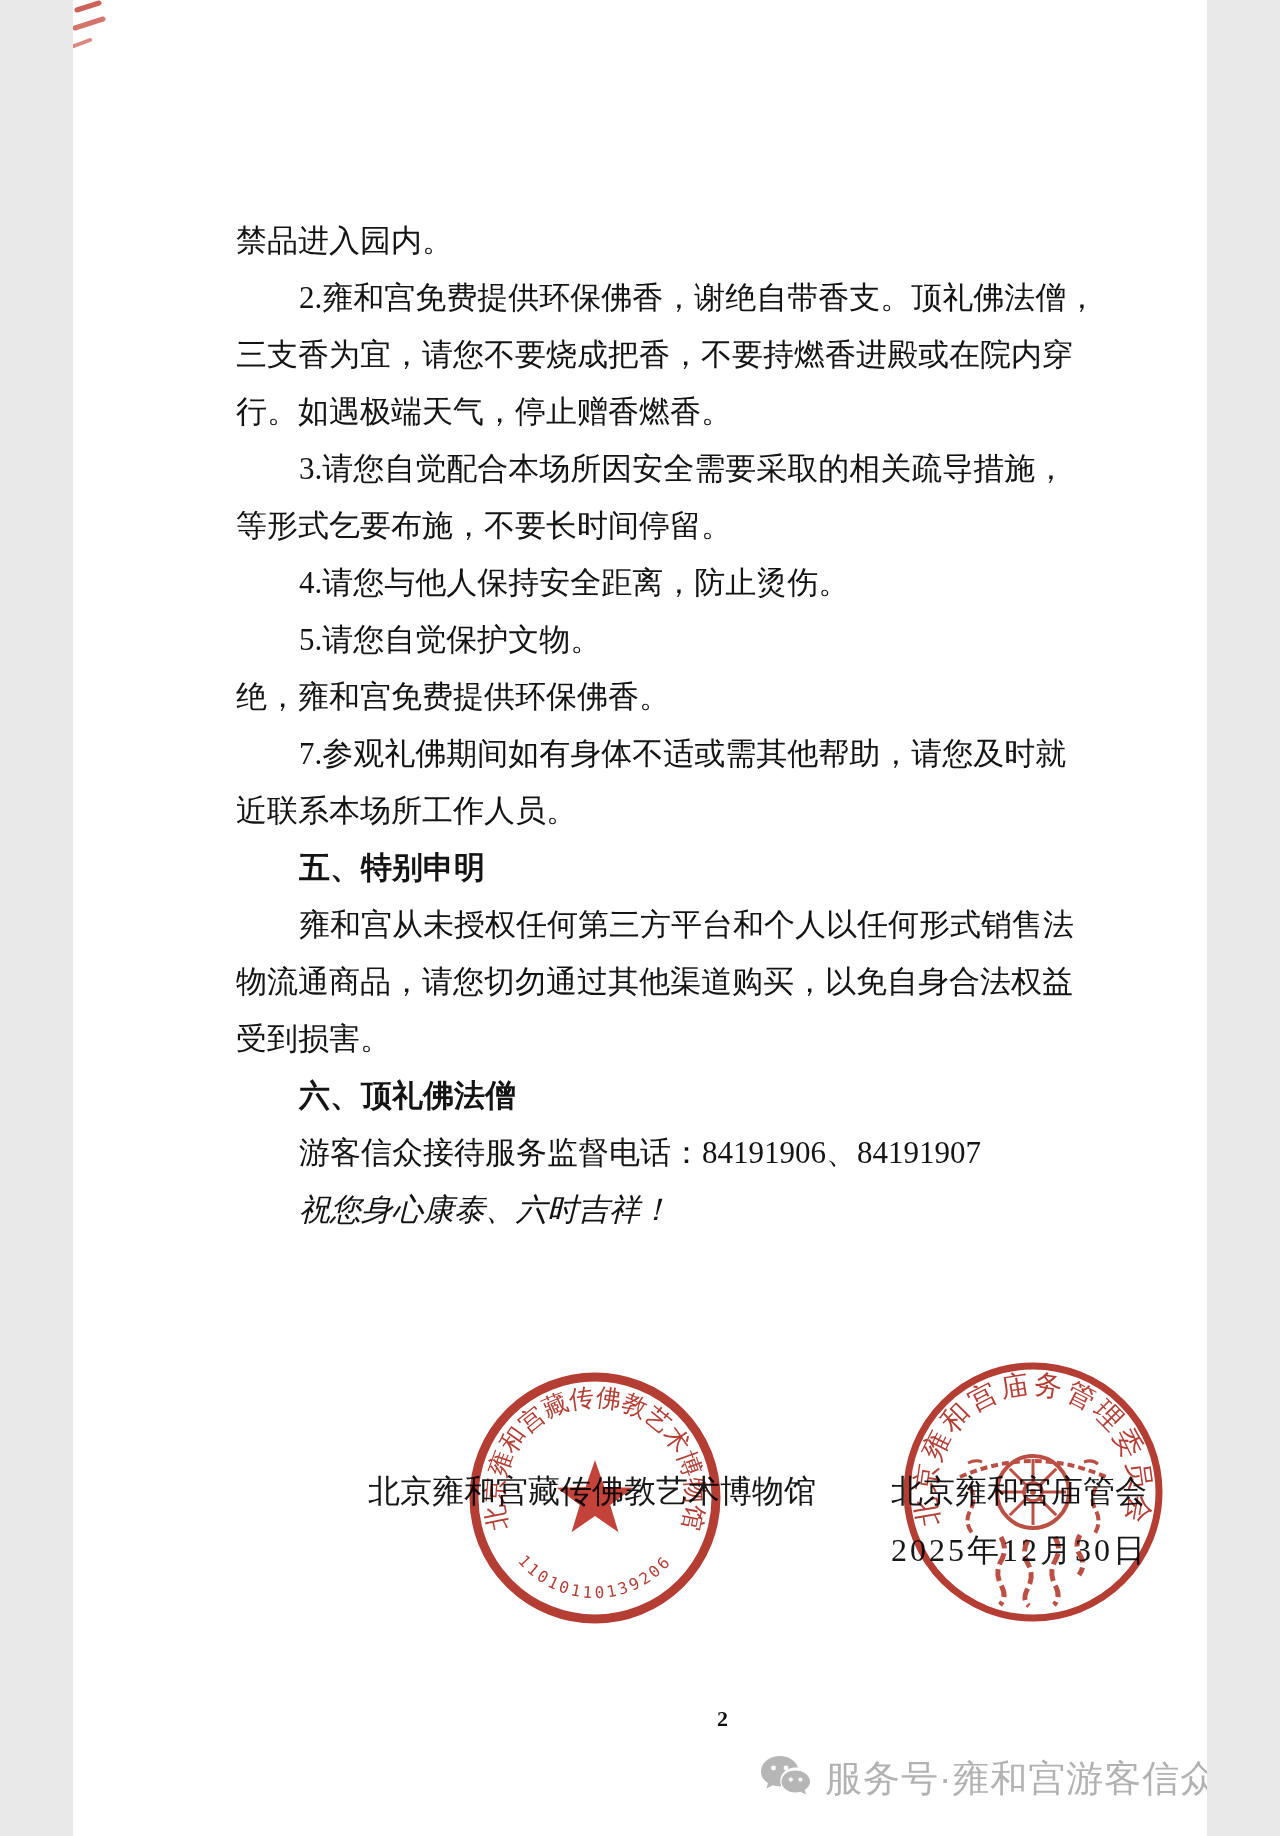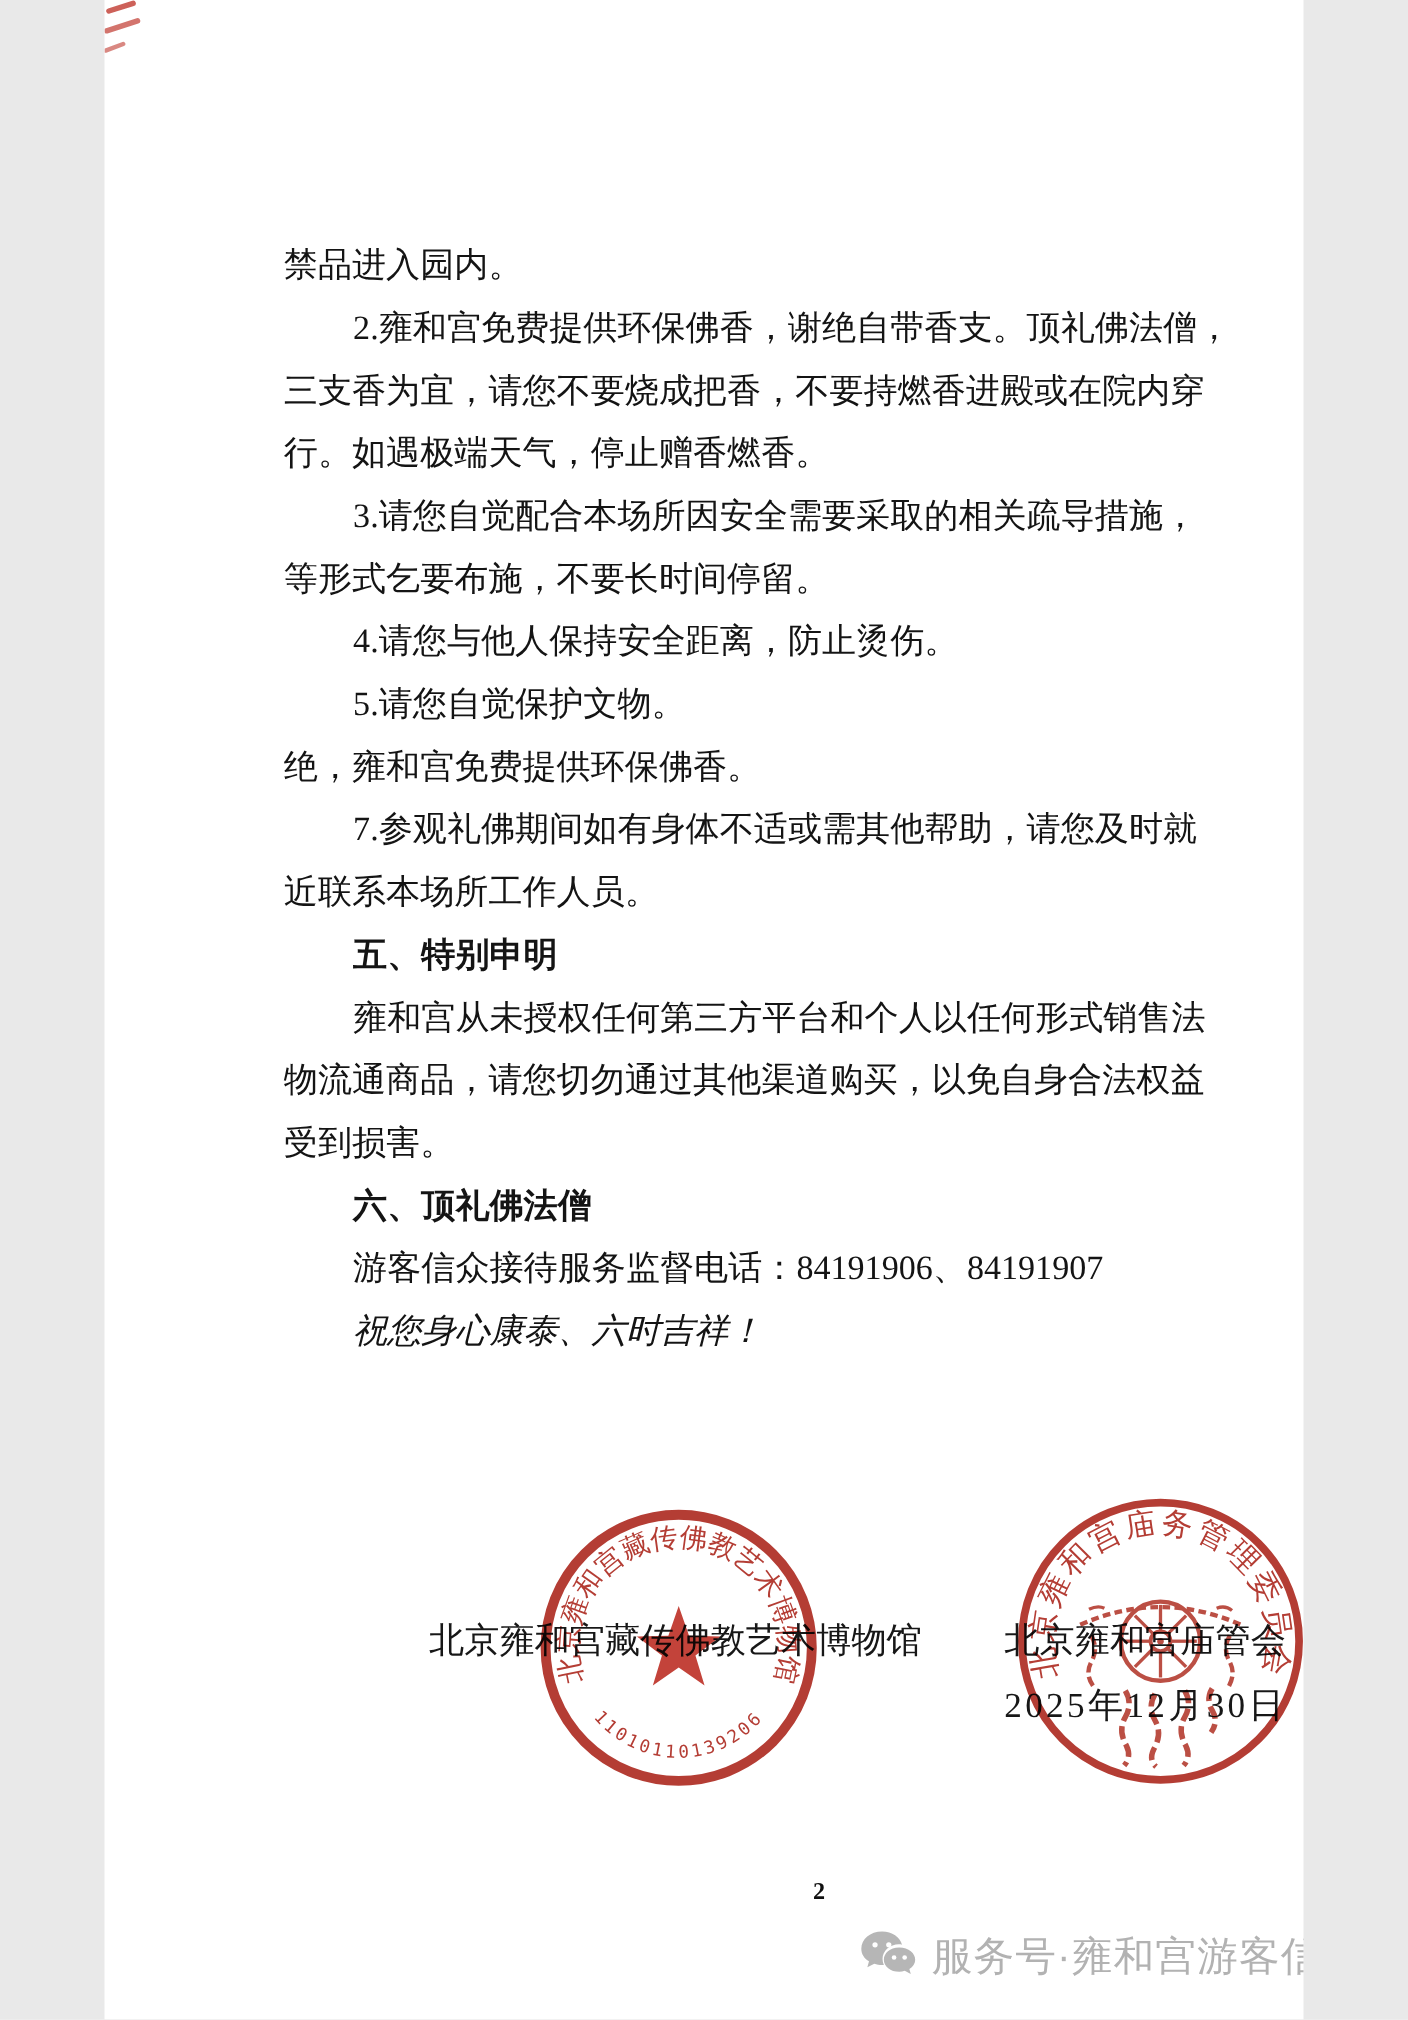--- a/index.html
+++ b/index.html
@@ -1,19 +1,19 @@
 <!DOCTYPE html>
 <html><head>
 <meta charset="utf-8">
 <style>
   html,body{margin:0;padding:0;background:#e9e9e9;}
   .page{
     position:relative;width:1090px;height:1836px;margin:0 auto;
     background:#ffffff;overflow:hidden;
-    font-family:"Liberation Serif","DejaVu Serif",serif;color:#141414;
+    font-family:"Liberation Serif","DejaVu Serif",serif;color:#141414;padding-left:44px;
   }
   .doc-body{position:absolute;left:163px;top:212px;font-size:31px;line-height:57px;white-space:nowrap;}
   .line{height:57px;}
   .line.indent{padding-left:63px;}
   .line.hd{font-family:Liberation Sans, sans-serif;font-weight:700;}
   .line.wish{font-style:italic;}
   .sig{position:absolute;font-size:32px;white-space:nowrap;color:#171717;}
   .sig-left{left:295px;top:1470px;}
   .sig-right{left:818px;top:1470px;}
   .sig-date{left:818px;top:1529px;letter-spacing:3px;}

